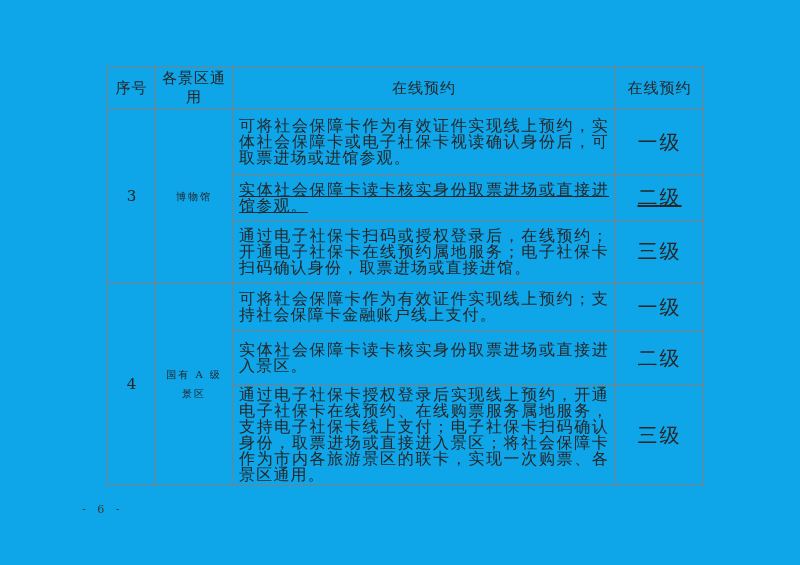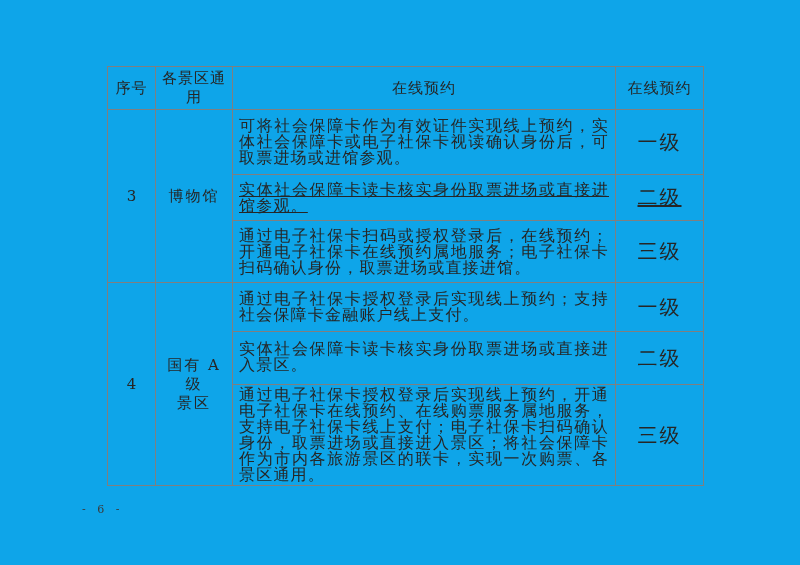--- a/index.html
+++ b/index.html
@@ -43,30 +43,30 @@
     font-size: 15px;
     text-align: center;
     letter-spacing: 1px;
     padding: 2px 2px;
   }
   
   tr.r-3-1 { height: 65px; }
   tr.r-3-2 { height: 46px; text-decoration: underline; }
   tr.r-3-3 { height: 62px; }
   tr.r-4-1 { height: 49px; }
-  tr.r-4-2 { height: 53px; font-family: Liberation Mono, monospace; }
+  tr.r-4-2 { height: 53px; }
   tr.r-4-3 { height: 93px; }
   td.c-index {
     text-align: center;
     font-size: 15px;
     font-family: "DejaVu Serif", serif;
   }
   td.c-place {
     text-align: center;
-    font-size: 15px;
+    font-size: 10px;
     letter-spacing: 2px;
     white-space: pre-line;
     line-height: 19px;
   }
   td.c-scene {
     font-size: 16px;
     line-height: 16px;
     letter-spacing: 1.2px;
     text-align: justify;
     padding: 3px 8px;
@@ -120,21 +120,21 @@
       </tr>
       <tr class="r-3-3">
         <td class="c-scene">通过电子社保卡扫码或授权登录后，在线预约；开通电子社保卡在线预约属地服务；电子社保卡扫码确认身份，取票进场或直接进馆。</td>
         <td class="c-depth">三级</td>
       </tr>
 
       <tr class="r-4-1">
         <td class="c-index" rowspan="3">4</td>
         <td class="c-place" rowspan="3">国有 A 级
 景区</td>
-        <td class="c-scene">通过电子社保卡授权登录后实现线上预约；支持社会保障卡金融账户线上支付。</td>
+        <td class="c-scene">可将社会保障卡作为有效证件实现线上预约；支持社会保障卡金融账户线上支付。</td>
         <td class="c-depth">一级</td>
       </tr>
       <tr class="r-4-2">
         <td class="c-scene">实体社会保障卡读卡核实身份取票进场或直接进入景区。</td>
         <td class="c-depth">二级</td>
       </tr>
       <tr class="r-4-3">
         <td class="c-scene">通过电子社保卡授权登录后实现线上预约，开通电子社保卡在线预约、在线购票服务属地服务，支持电子社保卡线上支付；电子社保卡扫码确认身份，取票进场或直接进入景区；将社会保障卡作为市内各旅游景区的联卡，实现一次购票、各景区通用。</td>
         <td class="c-depth">三级</td>
       </tr>

